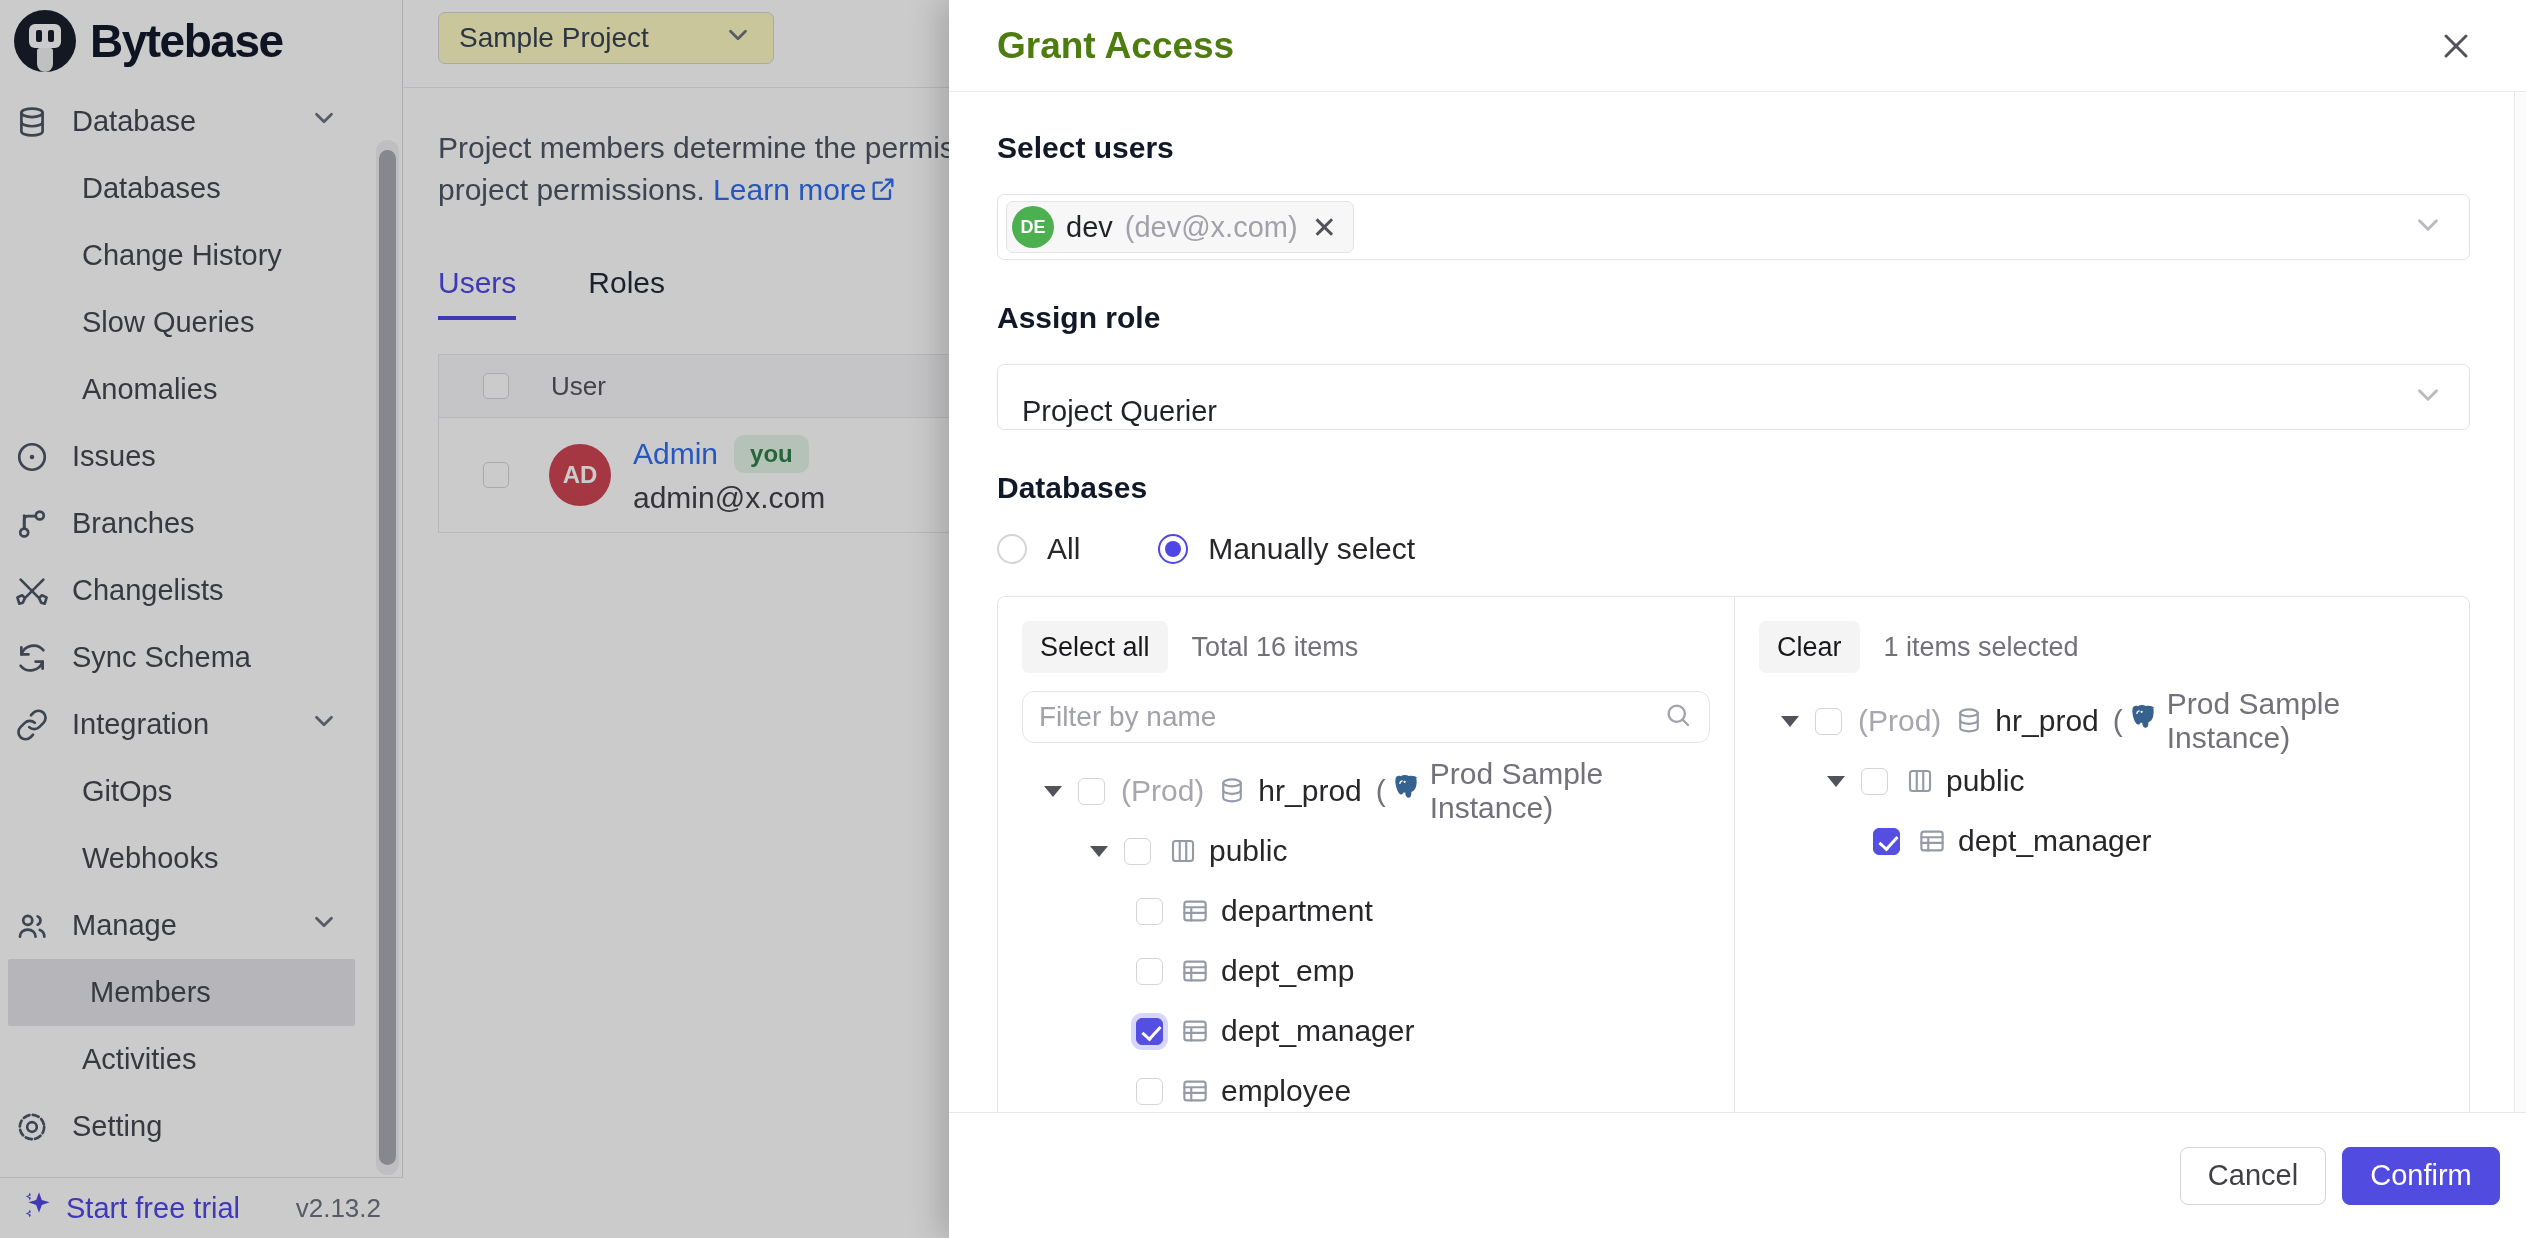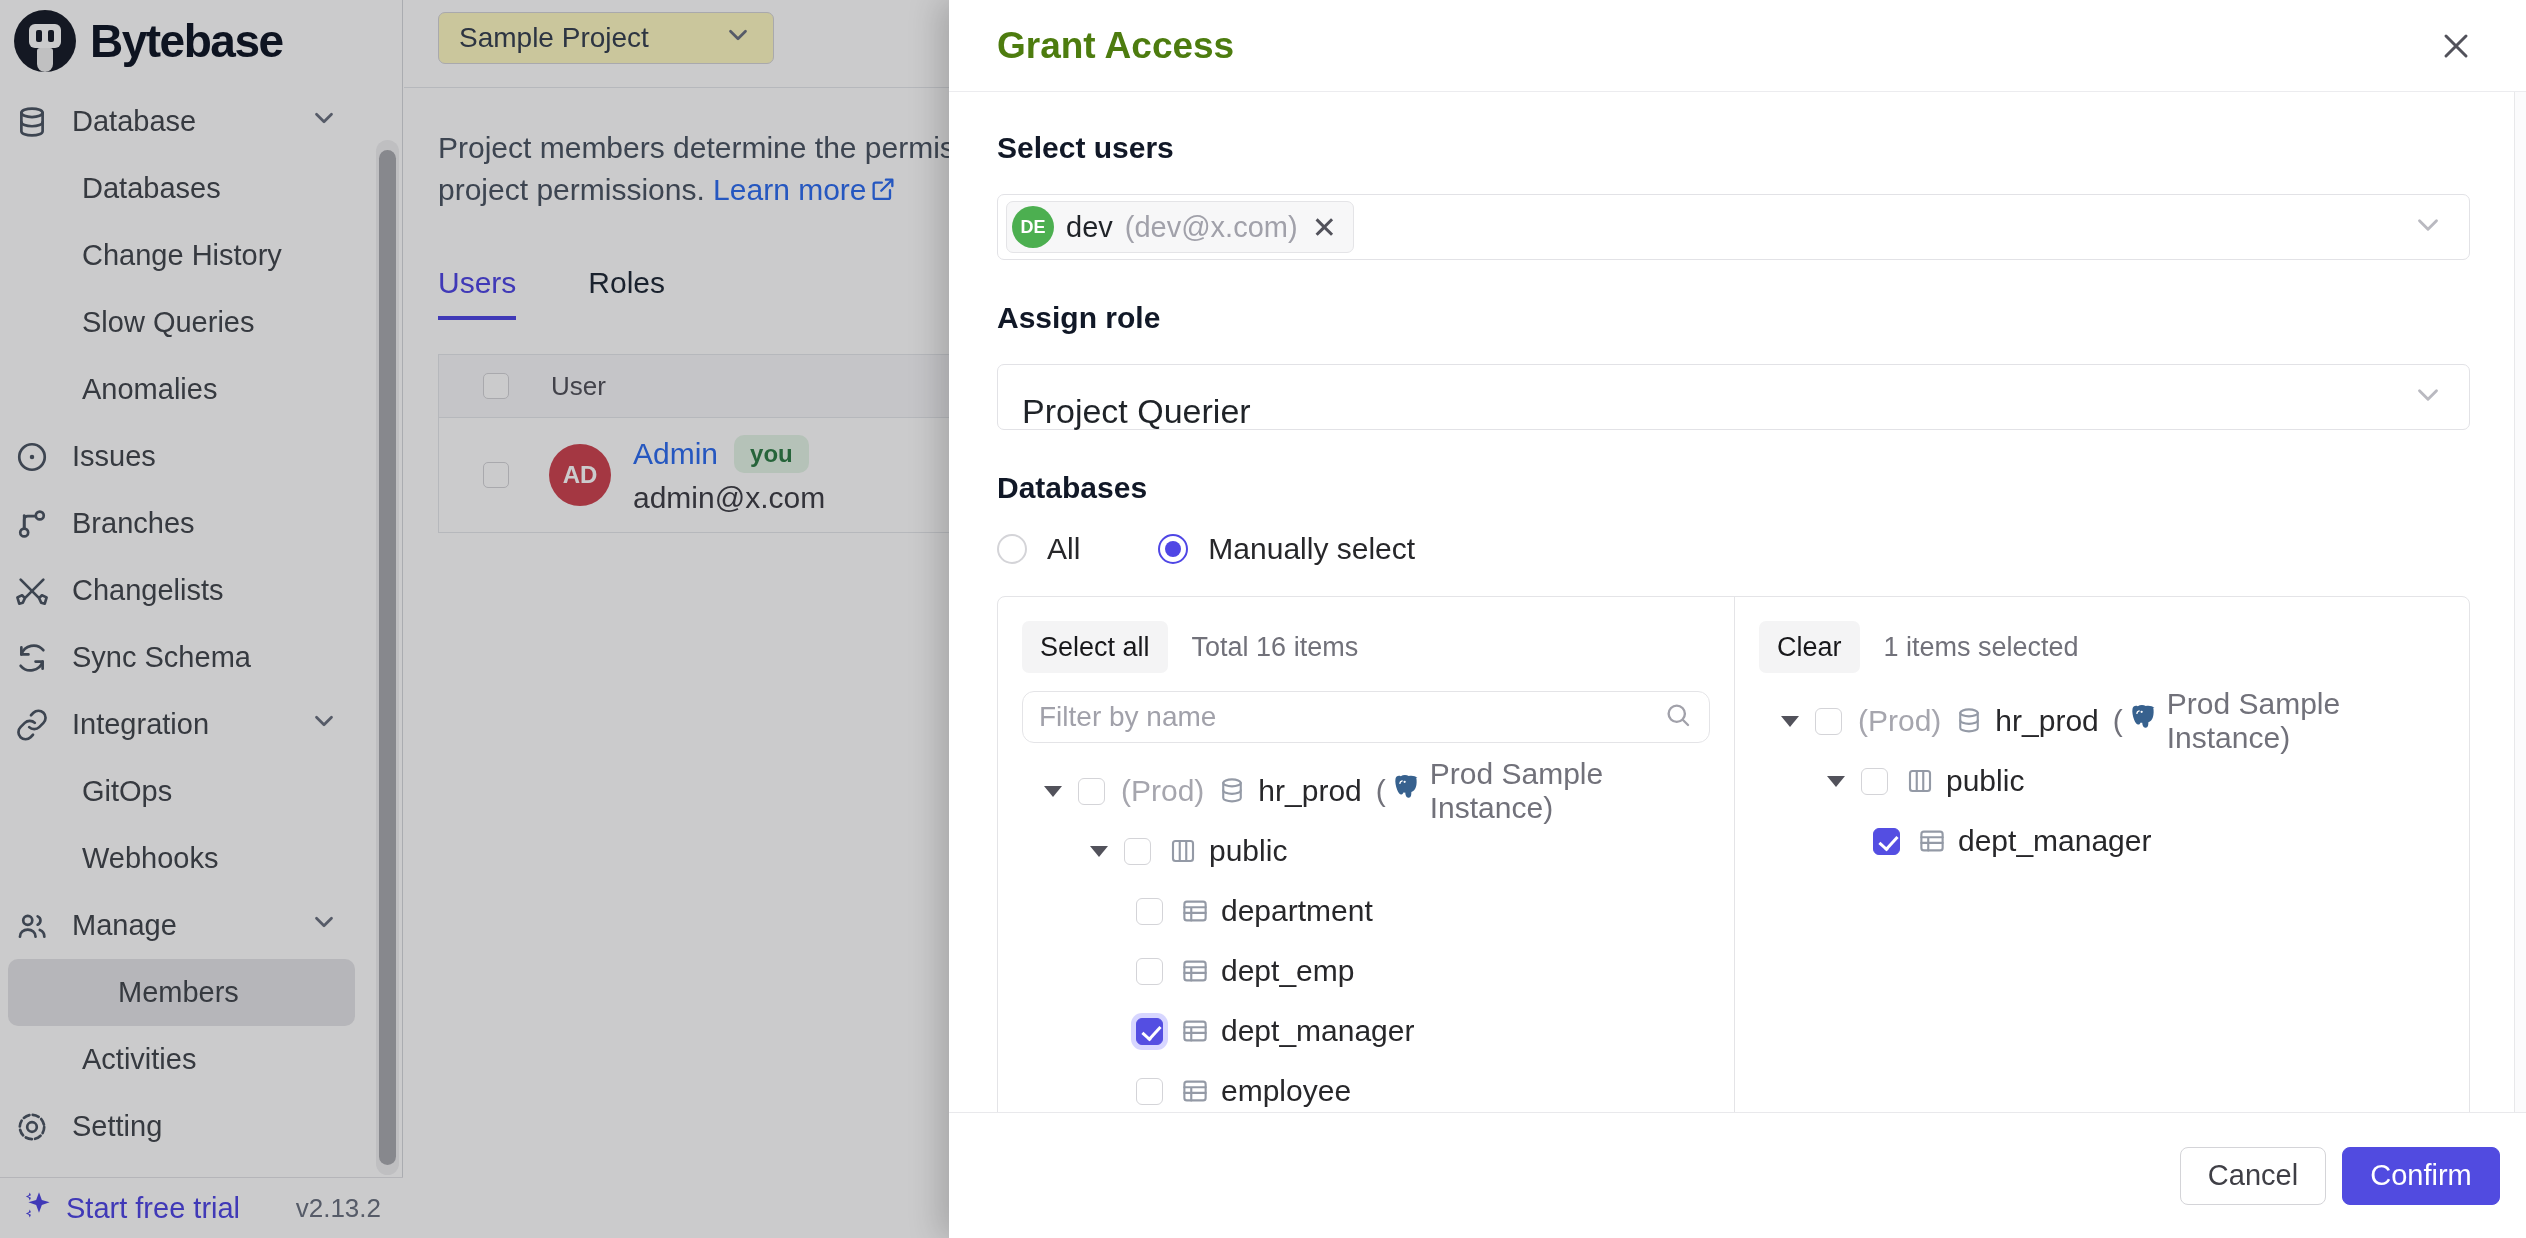--- a/index.html
+++ b/index.html
@@ -15,21 +15,21 @@
   .logo-slot { position:absolute; top:6px; width:6px; height:12px; background:#181d29; border-radius:2px; }
   .logo-slot.s1 { left:7px; } .logo-slot.s2 { left:19px; }
   .logo-stem { position:absolute; left:23px; top:38px; width:16px; height:24px; background:#f2f2f2; border-radius:3px 3px 8px 8px; }
   .logo-text { font-size:46px; font-weight:800; letter-spacing:-1.5px; color:#101727; }
 
   .nav { position:absolute; left:0; top:88px; width:403px; }
   .nav-item { height:67px; display:flex; align-items:center; padding-left:14px; font-size:29px; color:#43474e; font-weight:500; cursor:pointer; }
   .nav-item .nicon { width:36px; height:36px; margin-right:22px; flex:0 0 auto; display:flex; align-items:center; justify-content:center; }
   .nav-item .chev { margin-left:auto; margin-right:64px; }
   .nav-sub { height:67px; display:flex; align-items:center; padding-left:82px; font-size:29px; color:#43474e; font-weight:400; cursor:pointer; }
-  .nav-sub.active { background:#e5e5e8; border-radius:10px; margin:0 48px 0 8px; padding-left:110px; }
+  .nav-sub.active { background:#e5e5e8; border-radius:2px; margin:0 48px 0 8px; padding-left:82px; }
   svg.ic { stroke:#4b5563; fill:none; stroke-width:1.9; stroke-linecap:round; stroke-linejoin:round; }
   svg.chv { stroke:#6b7280; fill:none; stroke-width:2.2; stroke-linecap:round; stroke-linejoin:round; }
 
   .side-scroll-track { position:absolute; right:3px; top:140px; width:23px; height:1035px; background:#f0f0f2; border-radius:12px; }
   .side-scroll-thumb { position:absolute; right:6px; top:150px; width:17px; height:1015px; background:#a9aaaf; border-radius:9px; }
 
   .side-bottom { position:absolute; left:0; bottom:0; width:403px; height:61px; border-top:1px solid #e4e4e7; display:flex; align-items:center; padding:0 22px; background:#fff; }
   .trial { display:flex; align-items:center; gap:10px; color:#4f46e5; font-size:29px; font-weight:500; cursor:pointer; }
   .version { margin-left:auto; font-size:26px; color:#6b7280; }
 
@@ -71,21 +71,21 @@
   .sec-label { font-size:30px; font-weight:700; color:#111827; line-height:36px; }
   .l1 { margin-top:38px; } .l2 { margin-top:40px; } .l3 { margin-top:40px; }
 
   .sel-box { margin-top:28px; height:66px; border:1px solid #e2e2e6; border-radius:7px; display:flex; align-items:center; padding:0 24px 0 8px; cursor:pointer; background:#fff; }
   .chip { display:flex; align-items:center; gap:12px; background:#f7f7f8; border:1px solid #e4e4e7; border-radius:7px; height:52px; padding:0 14px 0 5px; }
   .chip-av { width:42px; height:42px; border-radius:50%; background:#4caf50; color:#fff; font-size:18px; font-weight:700; display:flex; align-items:center; justify-content:center; }
   .chip-name { font-size:29px; color:#1f2328; }
   .chip-email { font-size:29px; color:#a1a1aa; }
   .chip-x { font-size:30px; color:#52525b; cursor:pointer; padding:0 2px; }
   .sel-chev { margin-left:auto; }
-  .sel-value { font-size:34px; color:#1f2328; padding-left:16px;margin-top:28px; }
+  .sel-value { font-size:29px; color:#1f2328; padding-left:16px;margin-top:28px; }
 
   .radios { margin-top:26px; display:flex; align-items:center; gap:78px; }
   .radio-opt { display:flex; align-items:center; gap:20px; font-size:30px; color:#27272a; cursor:pointer; }
   .rdot { width:30px; height:30px; border-radius:50%; border:2px solid #d4d4d8; background:#fff; position:relative; }
   .rdot.on { border-color:#4f46e5; }
   .rdot.on::after { content:""; position:absolute; left:50%; top:50%; transform:translate(-50%,-50%); width:16px; height:16px; border-radius:50%; background:#4f46e5; }
 
   .transfer { margin-top:30px; width:1473px; height:560px; border:1px solid #e4e4e7; border-radius:8px; display:flex; overflow:hidden; }
   .pane { padding:24px 24px 0 24px; }
   .pane.left { width:737px; border-right:1px solid #e4e4e7; }

